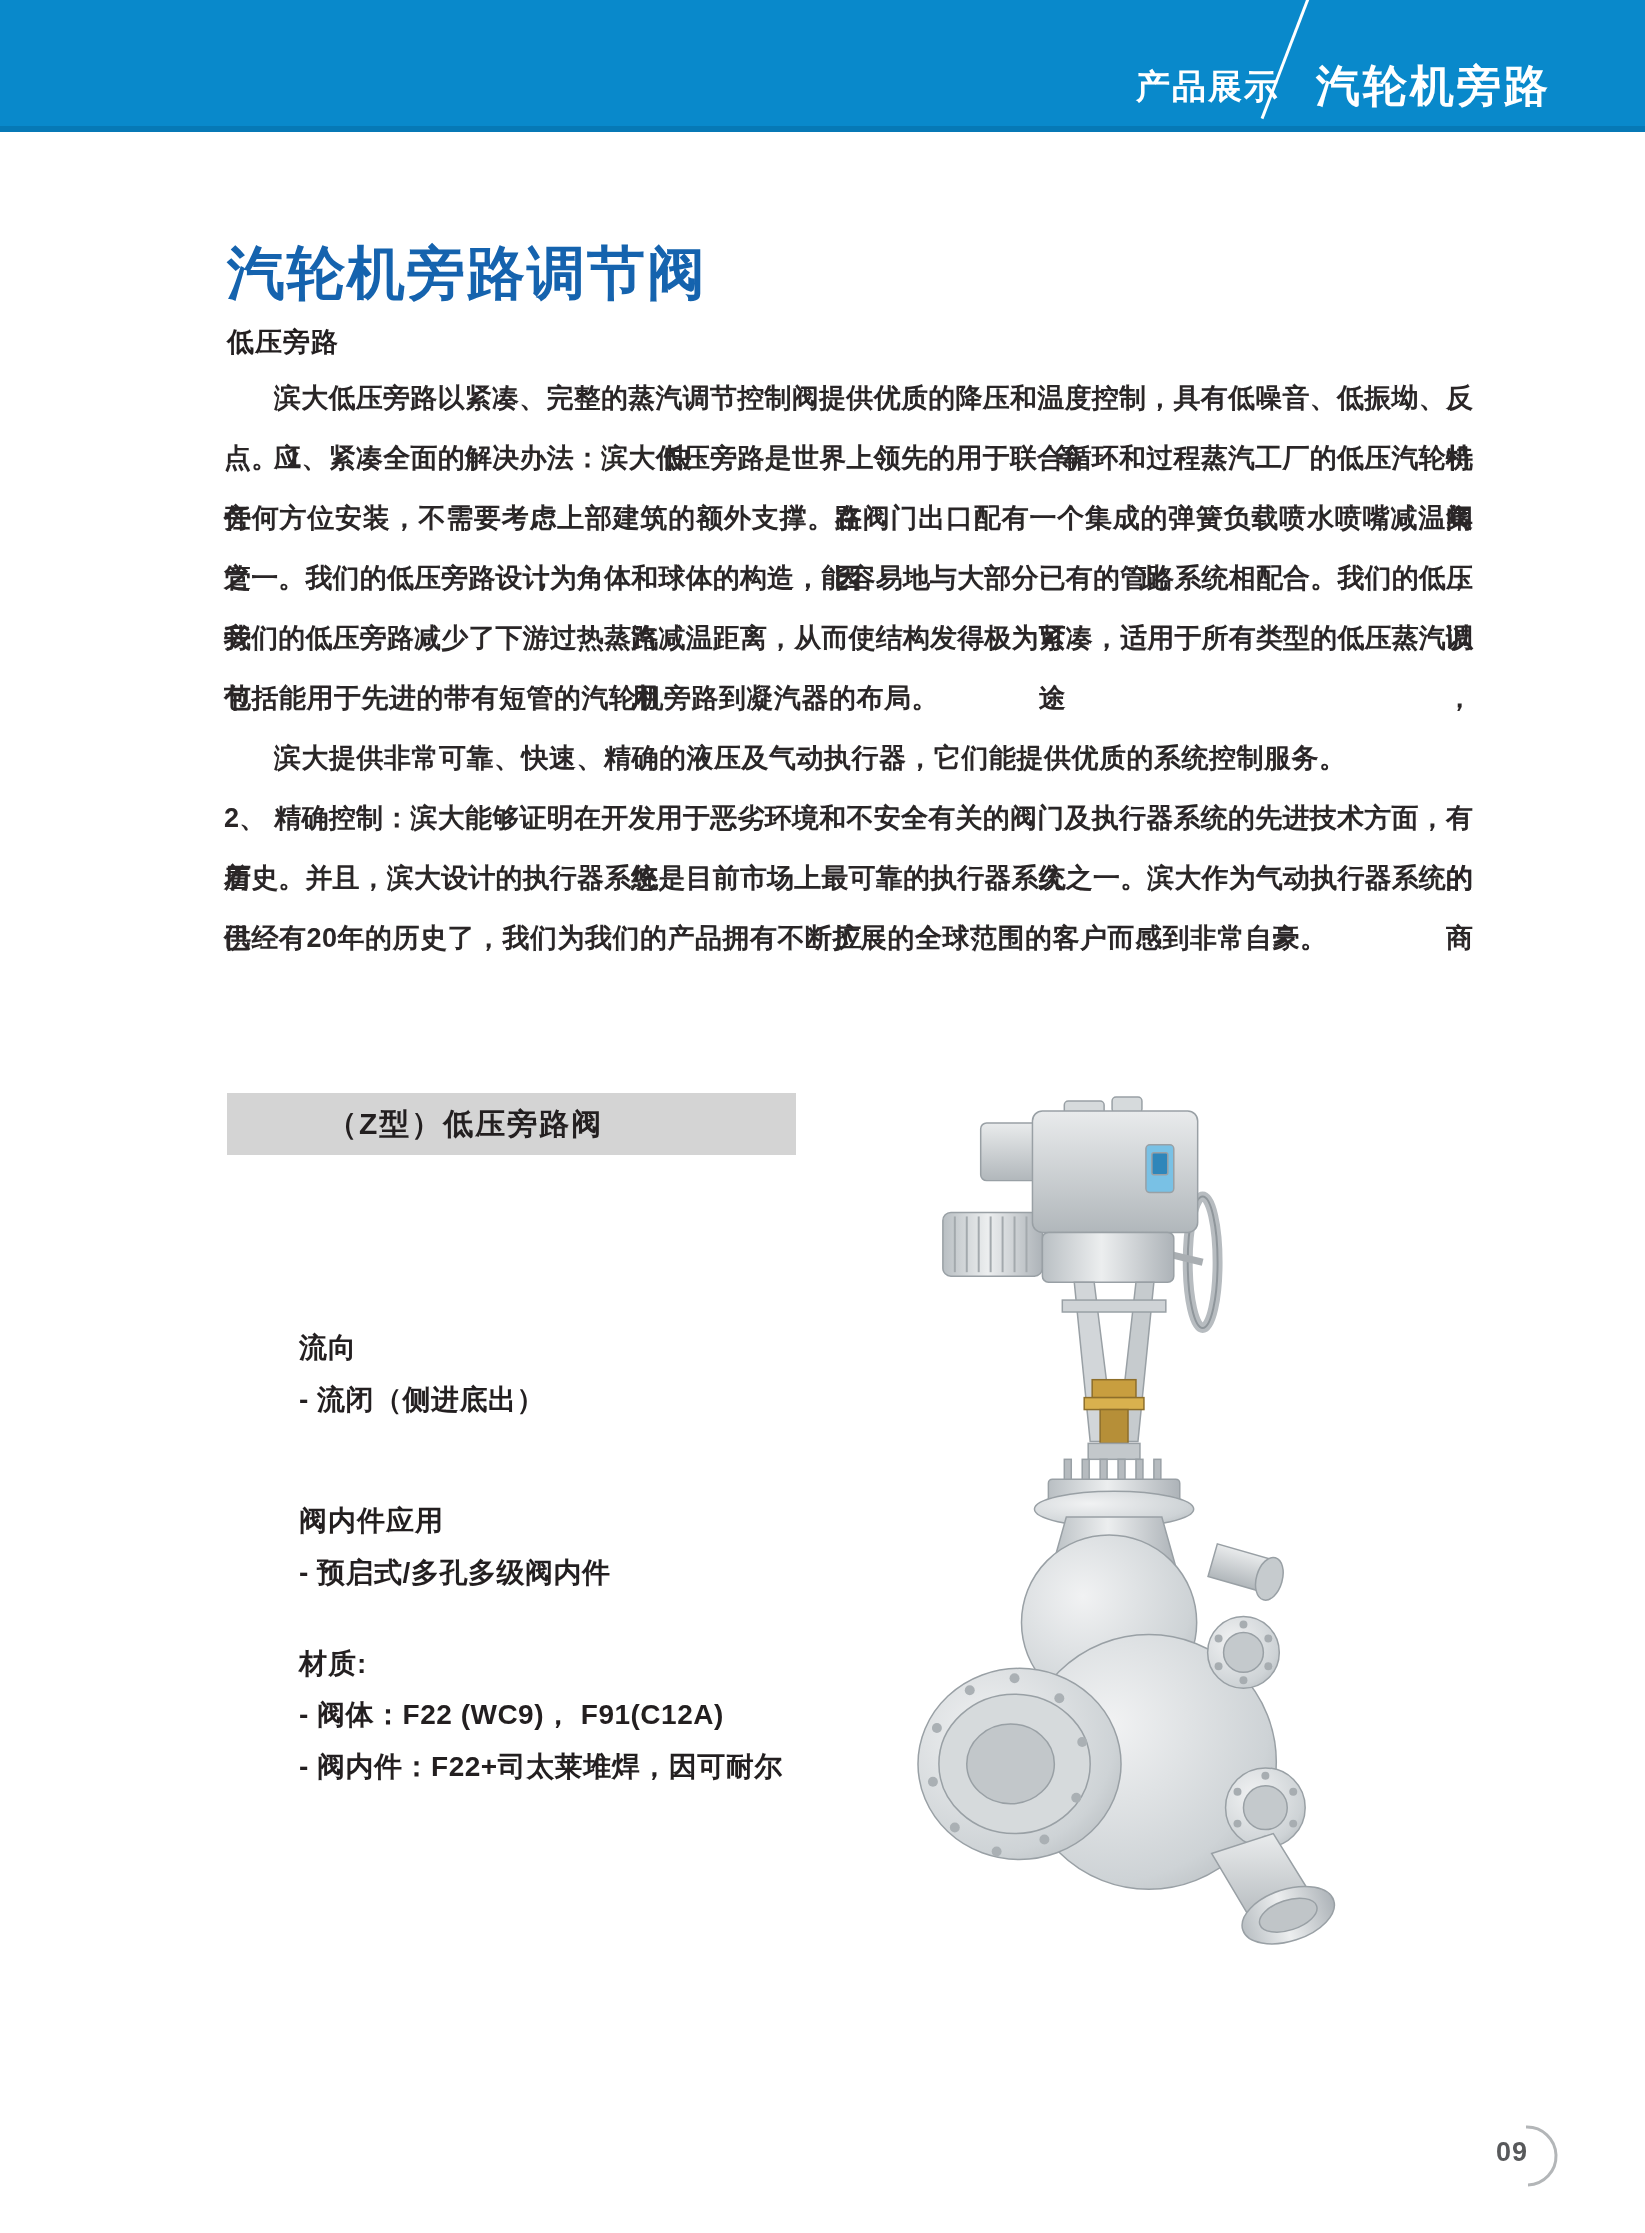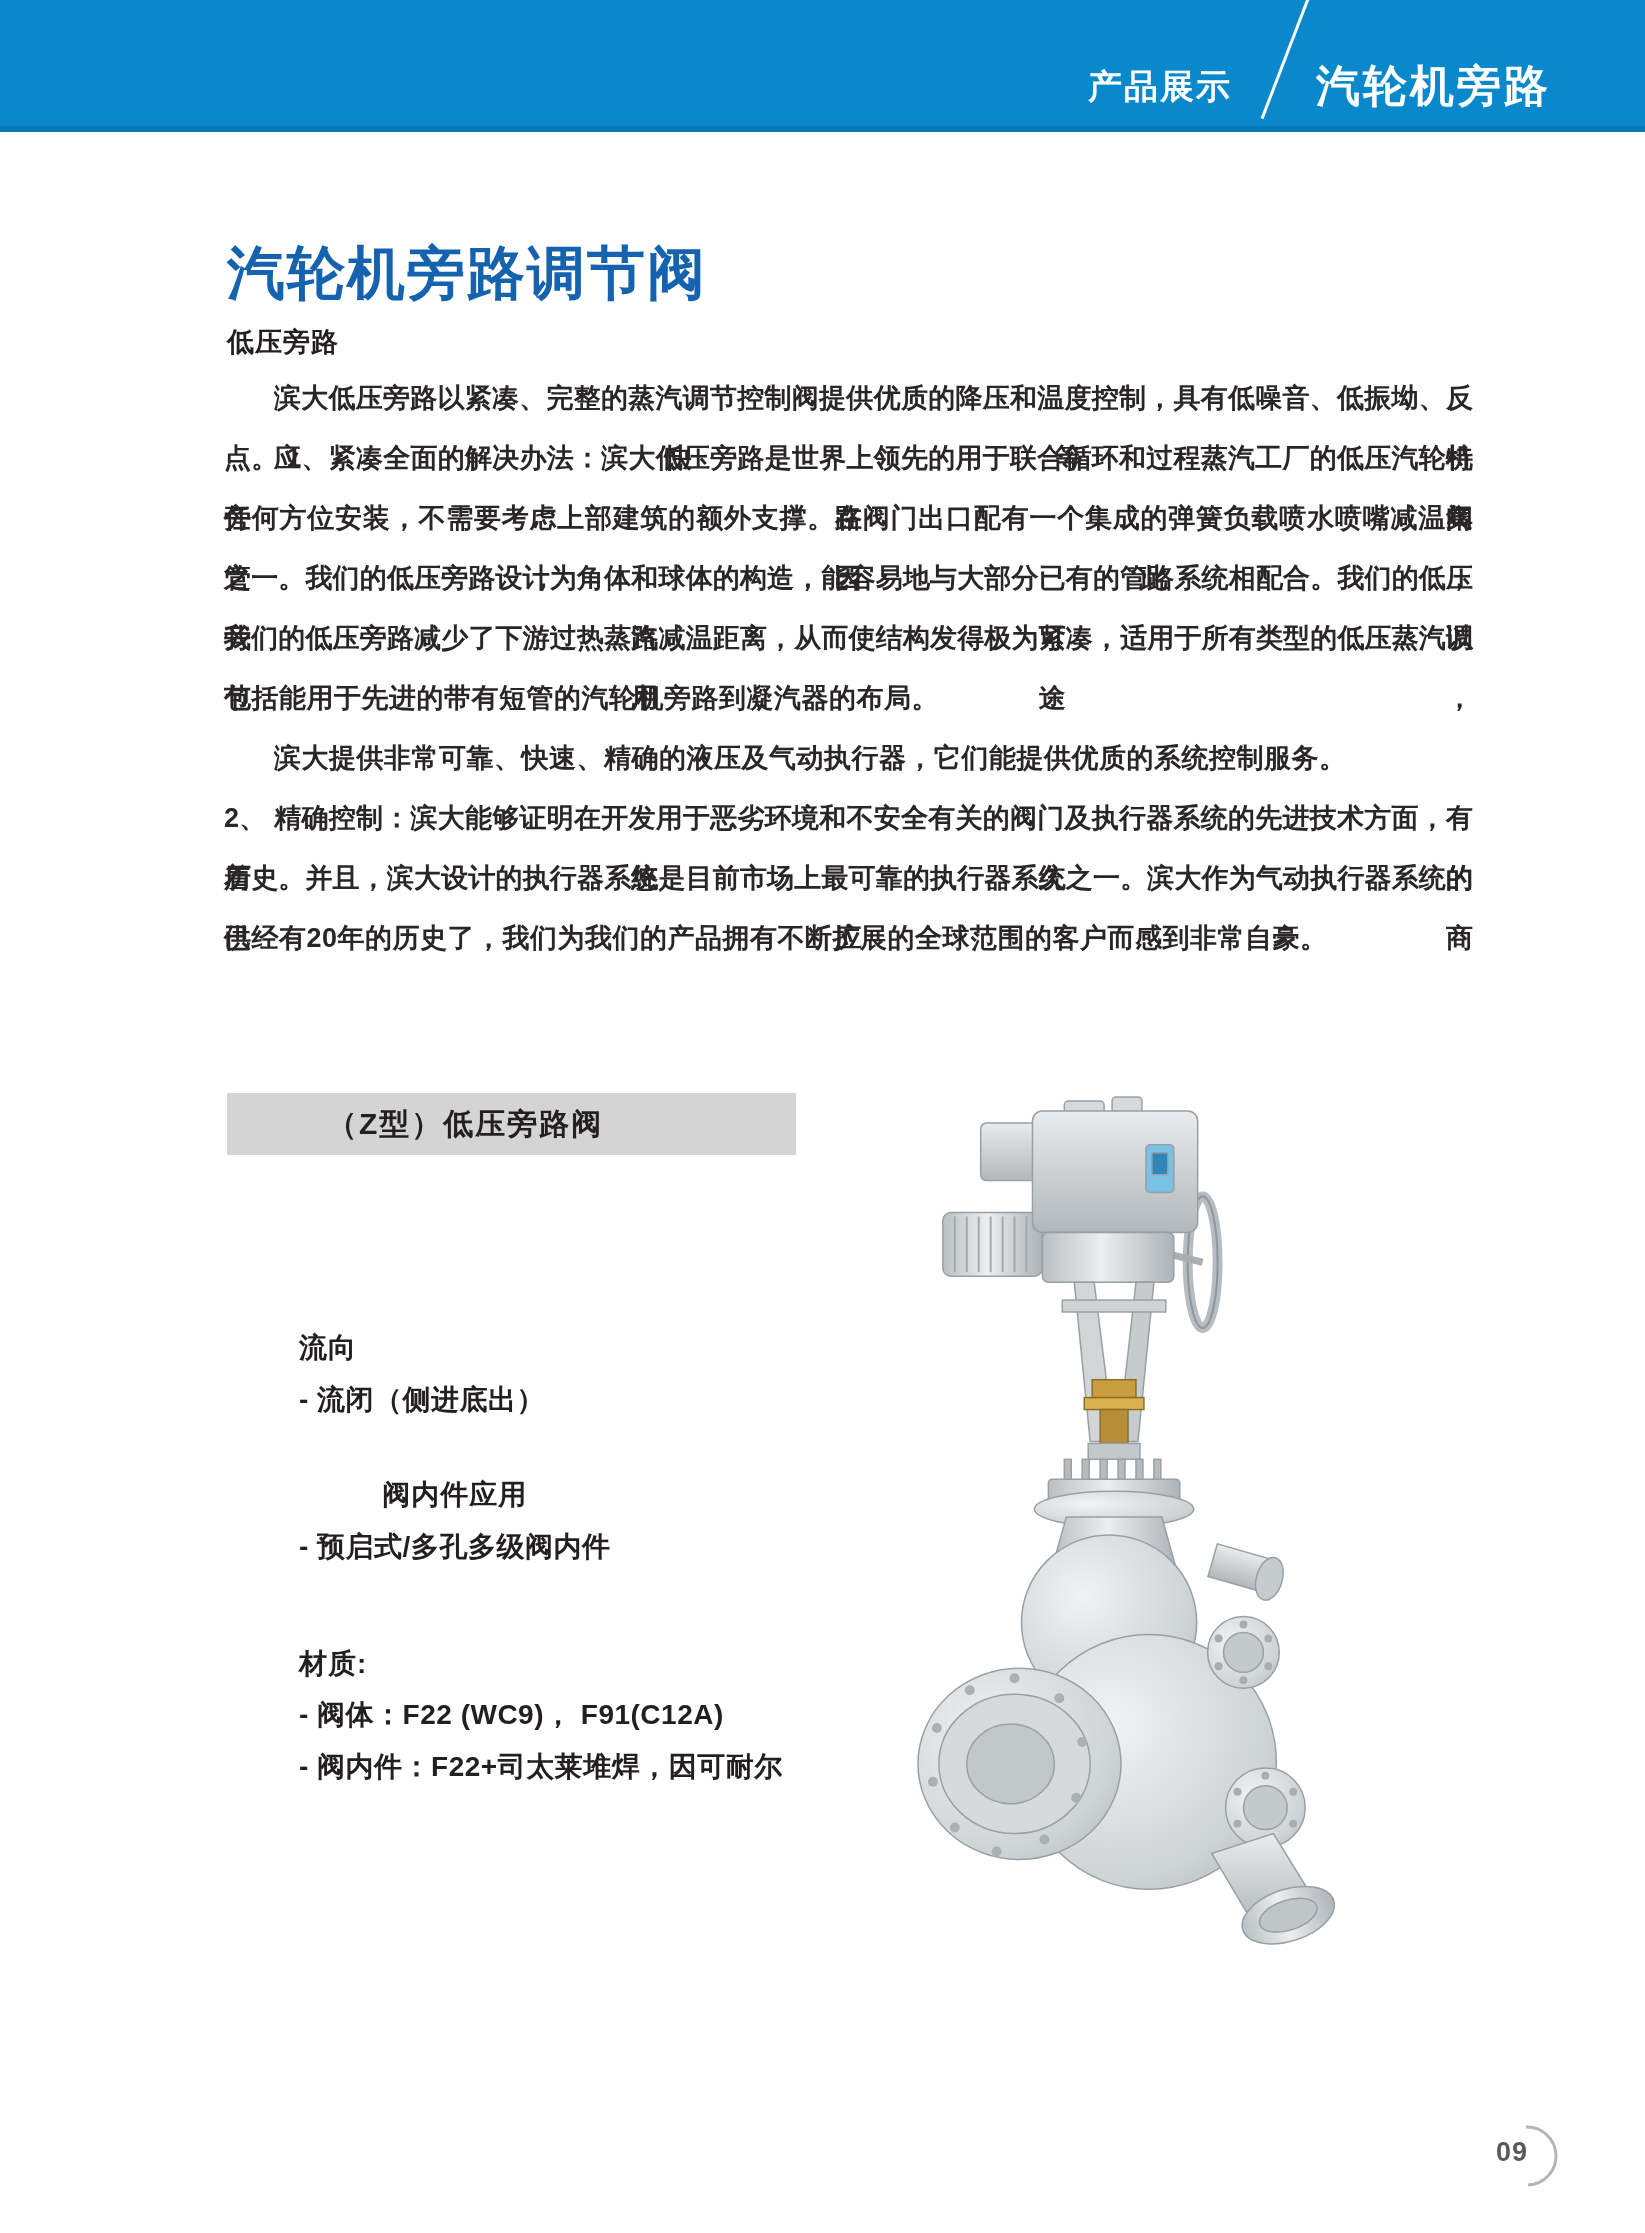--- a/index.html
+++ b/index.html
@@ -20,21 +20,21 @@
   .header-bar-edge{
     position:absolute;left:0;bottom:0;width:100%;height:6px;
     background:#0679b6;
   }
   .header-slash{
     position:absolute;left:1284px;top:-8px;width:3px;height:131px;
     background:#ffffff;transform:rotate(21deg);transform-origin:50% 50%;
   }
   .header-text{
     position:absolute;right:95px;bottom:24px;
-    display:flex;align-items:flex-end;gap:84px;
+    display:flex;align-items:flex-end;gap:36px;
     color:#ffffff;font-weight:bold;
   }
   .header-left-label{font-size:34px;line-height:1;padding-bottom:5px;letter-spacing:2px;}
   .header-right-label{font-size:44px;line-height:1;letter-spacing:3px;}
 
   
   .article-title{
     position:absolute;left:227px;top:235px;
     font-size:58px;font-weight:bold;color:#1563ae;letter-spacing:2px;
   }
@@ -60,21 +60,21 @@
     background:#d4d4d4;
   }
   .product-banner-label{
     font-size:30px;font-weight:bold;color:#231f20;
     line-height:62px;padding-left:100px;letter-spacing:2px;
   }
 
   .spec-list{position:absolute;left:299px;top:1330px;width:557px;}
   .spec-block{position:absolute;left:0;}
   .spec-block:nth-child(1){top:0;}
-  .spec-block:nth-child(2){top:147px;text-align:center;}
+  .spec-block:nth-child(2){top:173px;}
   .spec-block:nth-child(3){top:316px;}
   .spec-title{font-size:28px;font-weight:bold;line-height:36px;letter-spacing:1px;}
   .spec-item{font-size:28px;font-weight:bold;line-height:36px;margin-top:16px;letter-spacing:0.5px;white-space:nowrap;}
   .spec-block:nth-child(3) .spec-item:nth-of-type(1){margin-top:2px;}
   .spec-block:nth-child(3) .spec-item:nth-of-type(2){margin-top:15px;}
 
   
   .valve-figure{position:absolute;left:915px;top:1095px;width:428px;height:866px;}
 
   

